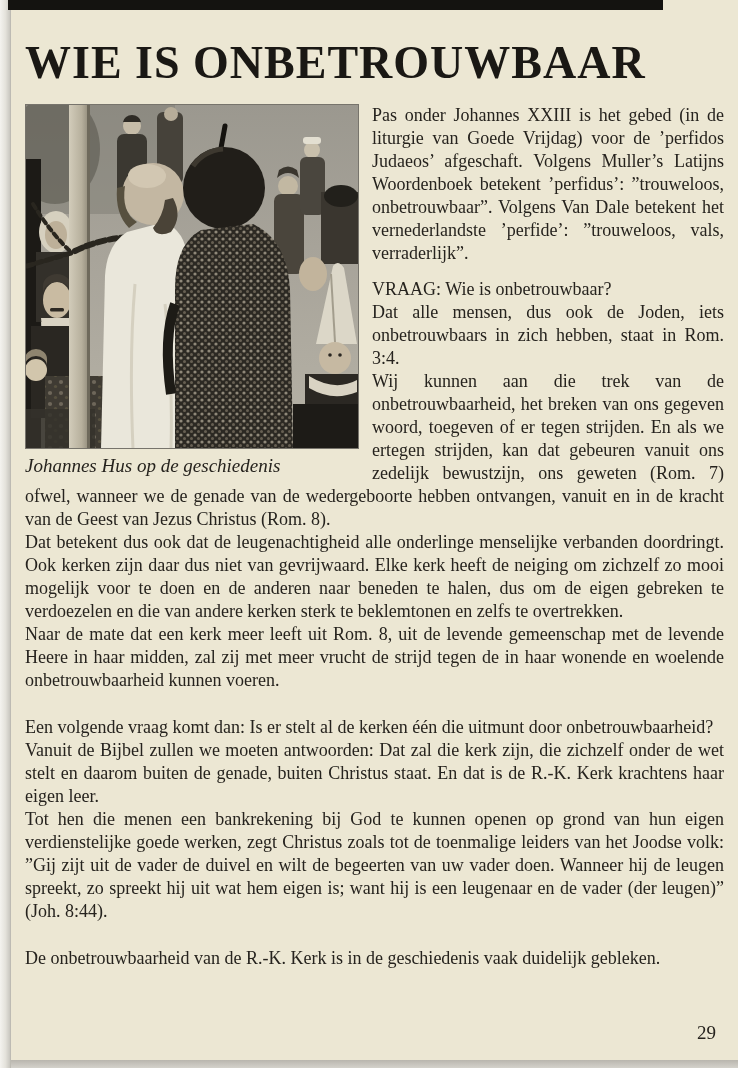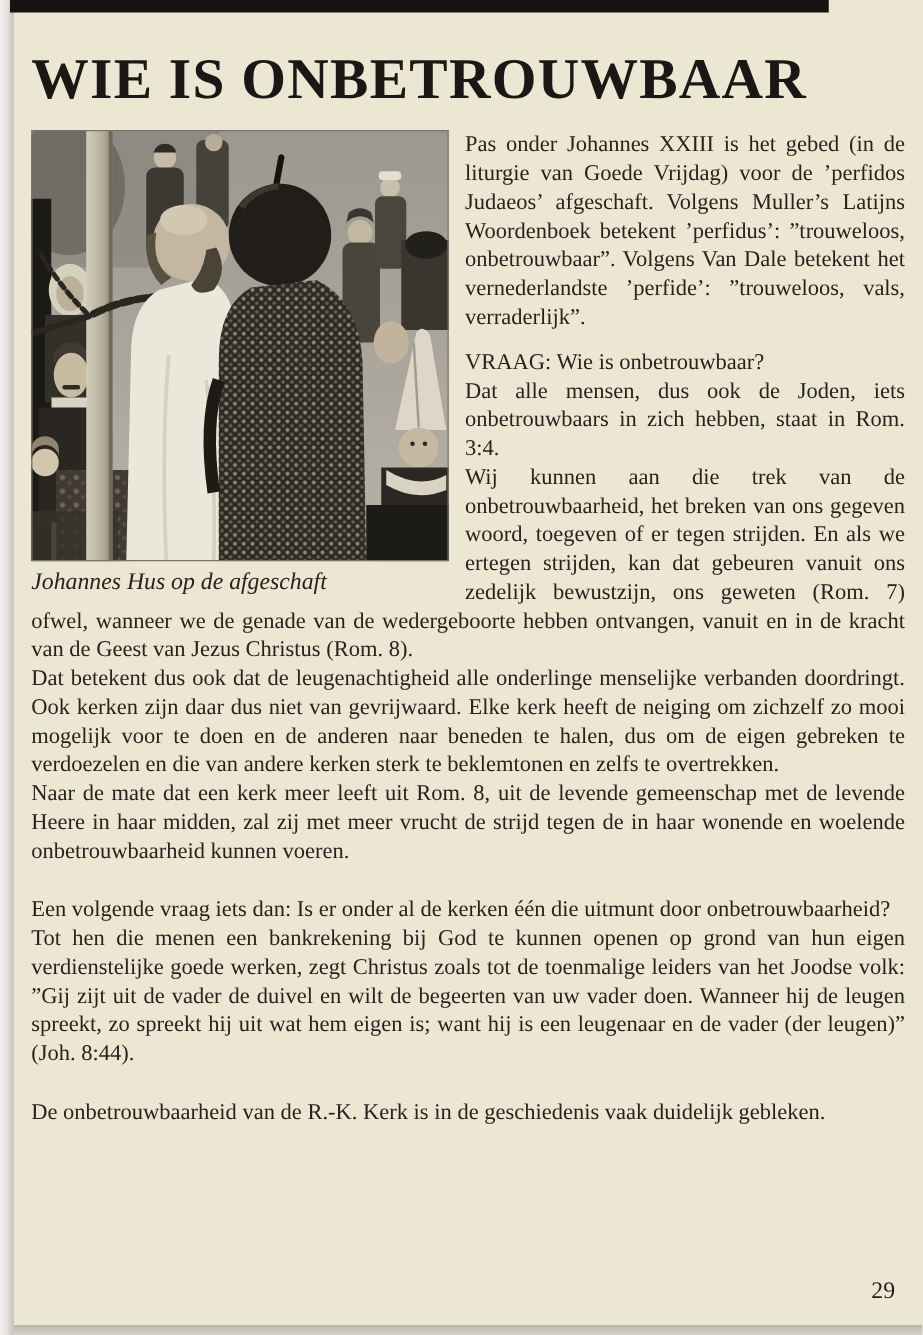--- a/index.html
+++ b/index.html
@@ -175,36 +175,37 @@
           <circle cx="310" cy="254" r="16" fill="#c6b9a2"></circle>
           <circle cx="305" cy="251" r="1.8" fill="#2a2722"></circle>
           <circle cx="315" cy="251" r="1.8" fill="#2a2722"></circle>
           <rect x="280" y="270" width="54" height="75" fill="#2b2823"></rect>
           <path d="M284,272 q26,16 48,4 l0,12 q-24,10 -48,-4 Z" fill="#d9d3c3"></path>
           <rect x="268" y="300" width="66" height="45" fill="#1d1b17"></rect>
         </g>
 
         <rect x="0.5" y="0.5" width="333" height="344" fill="none" stroke="#77746c" stroke-width="1"></rect>
       </svg>
-      <figcaption>Johannes Hus op de afgeschaft</figcaption>
+      <figcaption>Johannes Hus op de geschiedenis</figcaption>
     </figure>
 
     <p class="body-p">Pas onder Johannes XXIII is het gebed (in de liturgie van Goede Vrijdag) voor de ’perfidos Judaeos’ afgeschaft. Volgens Muller’s Latijns Woordenboek betekent ’perfidus’: ”trouweloos, onbetrouwbaar”. Volgens Van Dale betekent het vernederlandste ’perfide’: ”trouweloos, vals, verraderlijk”.</p>
 
     <div class="para-gap"></div>
 
     <p class="body-p"><span>VRAAG: </span><strong>Wie is onbetrouwbaar?</strong></p>
     <p class="body-p">Dat alle mensen, dus ook de Joden, iets onbetrouwbaars in zich hebben, staat in Rom. 3:4.</p>
     <p class="body-p">Wij kunnen aan die trek van de onbetrouwbaarheid, het breken van ons gegeven woord, toegeven of er tegen strijden. En als we ertegen strijden, kan dat gebeuren vanuit ons zedelijk bewustzijn, ons geweten (Rom. 7) ofwel, wanneer we de genade van de wedergeboorte hebben ontvangen, vanuit en in de kracht van de Geest van Jezus Christus (Rom. 8).</p>
     <p class="body-p">Dat betekent dus ook dat de leugenachtigheid alle onderlinge menselijke verbanden doordringt. Ook kerken zijn daar dus niet van gevrijwaard. Elke kerk heeft de neiging om zichzelf zo mooi mogelijk voor te doen en de anderen naar beneden te halen, dus om de eigen gebreken te verdoezelen en die van andere kerken sterk te beklemtonen en zelfs te overtrekken.</p>
     <p class="body-p">Naar de mate dat een kerk meer leeft uit Rom. 8, uit de levende gemeenschap met de levende Heere in haar midden, zal zij met meer vrucht de strijd tegen de in haar wonende en woelende onbetrouwbaarheid kunnen voeren.</p>
 
     <div class="para-gap big"></div>
 
-    <p class="body-p">Een volgende vraag iets dan: Is er onder al de kerken één die uitmunt door onbetrouwbaarheid?</p>
+    <p class="body-p">Een volgende vraag komt dan: Is er stelt al de kerken één die uitmunt door onbetrouwbaarheid?</p>
+    <p class="body-p">Vanuit de Bijbel zullen we moeten antwoorden: Dat zal die kerk zijn, die zichzelf onder de wet stelt en daarom buiten de genade, buiten Christus staat. En dat is de R.-K. Kerk krachtens haar eigen leer.</p>
     <p class="body-p">Tot hen die menen een bankrekening bij God te kunnen openen op grond van hun eigen verdienstelijke goede werken, zegt Christus zoals tot de toenmalige leiders van het Joodse volk: ”Gij zijt uit de vader de duivel en wilt de begeerten van uw vader doen. Wanneer hij de leugen spreekt, zo spreekt hij uit wat hem eigen is; want hij is een leugenaar en de vader (der leugen)” (Joh. 8:44).</p>
 
     <div class="para-gap big"></div>
 
     <p class="body-p">De onbetrouwbaarheid van de R.-K. Kerk is in de geschiedenis vaak duidelijk gebleken.</p>
   </div>
 
   <div class="page-number">29</div>
 </div>
 

